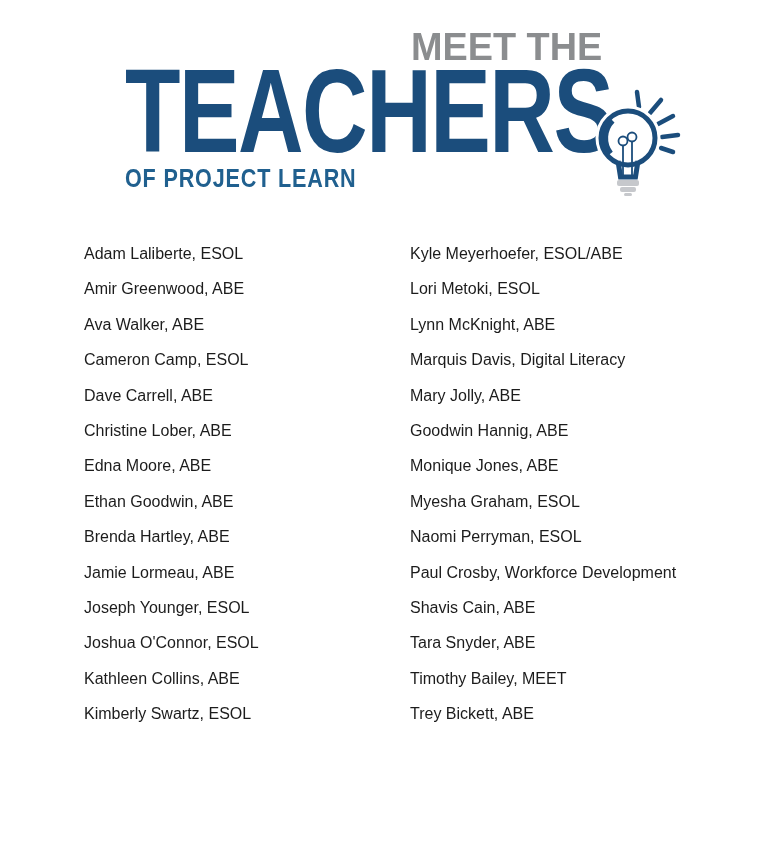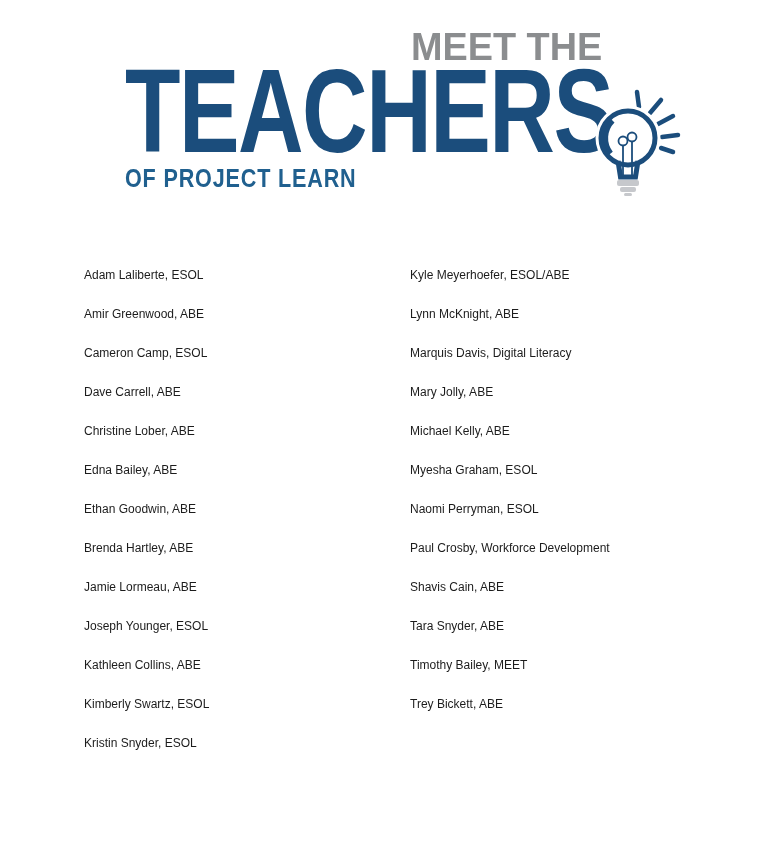--- a/index.html
+++ b/index.html
@@ -44,24 +44,23 @@
   .bulb{
     position:absolute;left:576px;top:84px;width:100px;height:116px;
   }
   
   .columns{position:absolute;left:0;top:245px;width:757px;}
   .col{position:absolute;top:0;}
   .col-left{left:84px;}
   .col-right{left:410px;}
   .teacher-row{
     height:17px;margin-bottom:18.4px;
-    font-size:12px;line-height:17px;
+    font-size:16px;line-height:17px;
     color:var(--body-text);
     white-space:nowrap;
-    margin-top:22px;
   }
 </style>
 </head>
 <body>
 
 <div class="page">
 
   <div class="header">
     <div class="kicker">MEET THE</div>
     <div class="title">TEACHERS</div>
@@ -101,38 +100,41 @@
         <rect x="32" y="103" width="16" height="5" rx="2"></rect>
         <rect x="36" y="109" width="8" height="3" rx="1.5"></rect>
       </g>
     </svg>
   </div>
 
   <div class="columns">
     <div class="col col-left">
         <div class="teacher-row">Adam Laliberte, ESOL</div>
         <div class="teacher-row">Amir Greenwood, ABE</div>
+        <div class="teacher-row">Ava Walker, ABE</div>
         <div class="teacher-row">Cameron Camp, ESOL</div>
         <div class="teacher-row">Dave Carrell, ABE</div>
         <div class="teacher-row">Christine Lober, ABE</div>
-        <div class="teacher-row">Edna Bailey, ABE</div>
+        <div class="teacher-row">Edna Moore, ABE</div>
         <div class="teacher-row">Ethan Goodwin, ABE</div>
         <div class="teacher-row">Brenda Hartley, ABE</div>
         <div class="teacher-row">Jamie Lormeau, ABE</div>
         <div class="teacher-row">Joseph Younger, ESOL</div>
+        <div class="teacher-row">Joshua O'Connor, ESOL</div>
         <div class="teacher-row">Kathleen Collins, ABE</div>
         <div class="teacher-row">Kimberly Swartz, ESOL</div>
-        <div class="teacher-row">Kristin Snyder, ESOL</div>
       </div>
     <div class="col col-right">
         <div class="teacher-row">Kyle Meyerhoefer, ESOL/ABE</div>
+        <div class="teacher-row">Lori Metoki, ESOL</div>
         <div class="teacher-row">Lynn McKnight, ABE</div>
         <div class="teacher-row">Marquis Davis, Digital Literacy</div>
         <div class="teacher-row">Mary Jolly, ABE</div>
-        <div class="teacher-row">Michael Kelly, ABE</div>
+        <div class="teacher-row">Goodwin Hannig, ABE</div>
+        <div class="teacher-row">Monique Jones, ABE</div>
         <div class="teacher-row">Myesha Graham, ESOL</div>
         <div class="teacher-row">Naomi Perryman, ESOL</div>
         <div class="teacher-row">Paul Crosby, Workforce Development</div>
         <div class="teacher-row">Shavis Cain, ABE</div>
         <div class="teacher-row">Tara Snyder, ABE</div>
         <div class="teacher-row">Timothy Bailey, MEET</div>
         <div class="teacher-row">Trey Bickett, ABE</div>
       </div>
   </div>
 

